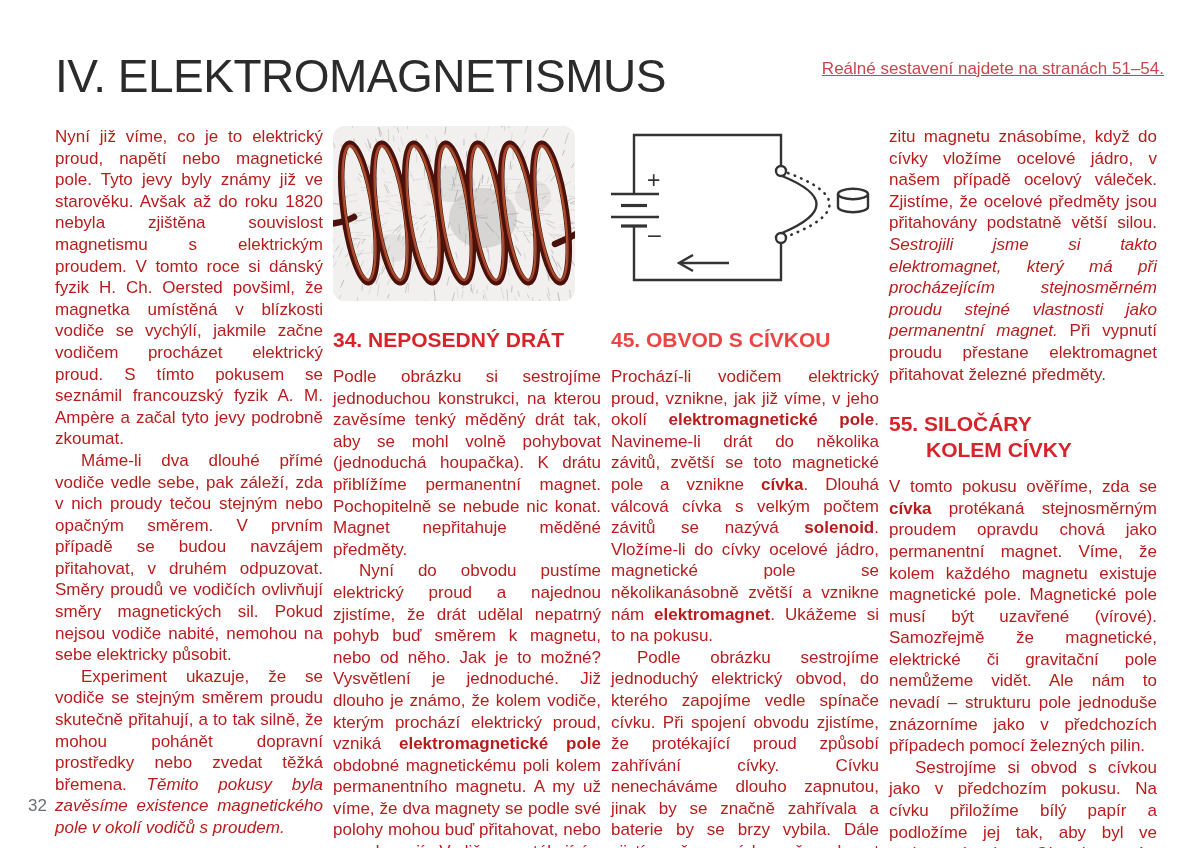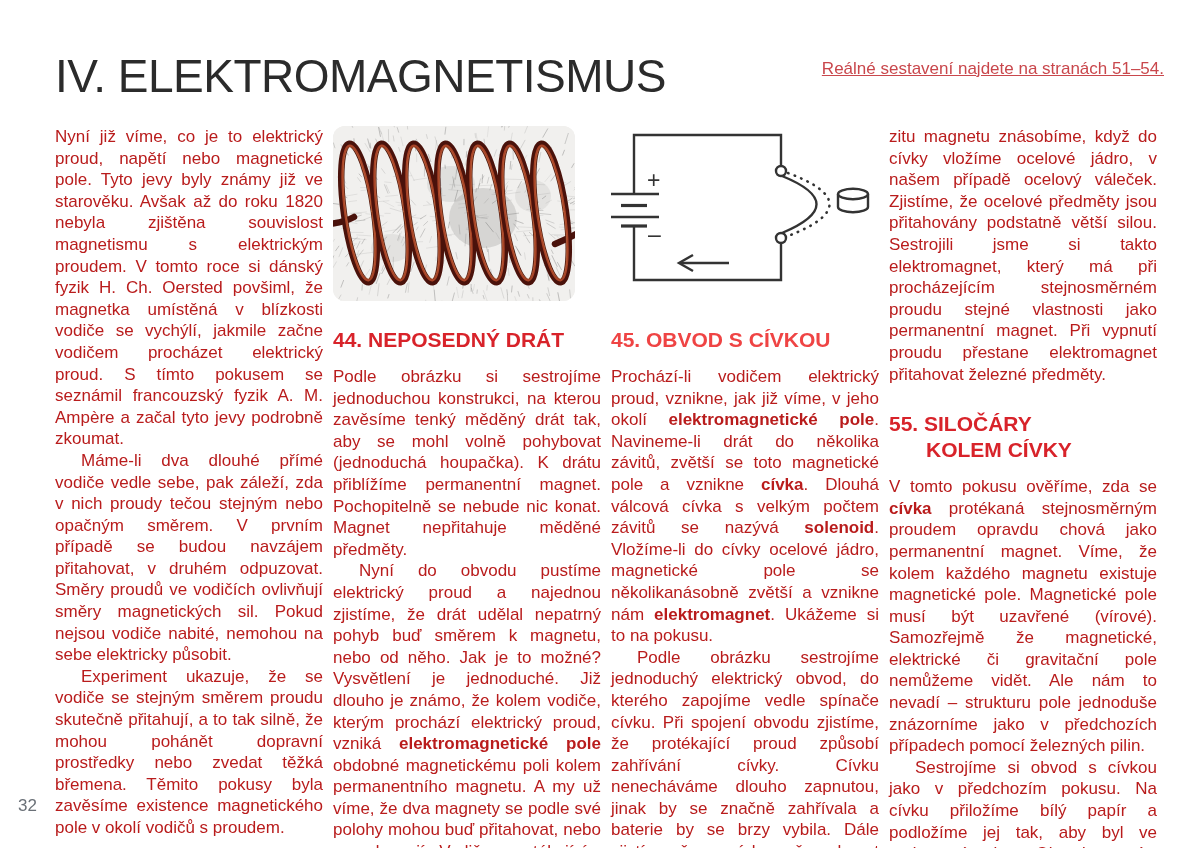--- a/index.html
+++ b/index.html
@@ -10,30 +10,30 @@
   
   .hdr{position:absolute;top:52px;left:55px;right:36px;display:flex;justify-content:space-between;align-items:flex-start;}
   .title{margin:0;font-size:46px;font-weight:300;letter-spacing:-0.5px;line-height:1.05;color:#2b2b2b;}
   .ref-note{font-size:17px;color:#c9474c;padding-top:7px;text-decoration:underline;}
   
   .cols{position:absolute;top:126px;left:55px;display:grid;grid-template-columns:repeat(4,268px);column-gap:10px;}
   .col{width:268px;}
   p.body{margin:0;font-size:17px;line-height:21.6px;text-align:justify;color:#b91c1c;}
   p.body.indent{text-indent:26px;}
   .run-b{font-weight:bold;}
-  .run-i{}
+  .run-i{font-style:italic;}
   h2.sec{font-size:21px;font-weight:bold;margin:26px 0 13px 0;color:#ef4444;line-height:26px;}
   h2.sec.red{color:#d8232a;}
   h2.sec .hang{display:inline-block;margin-left:37px;}
   
   .media{height:175px;}
   .photo-box{width:242px;height:175px;border-radius:12px;overflow:hidden;background:#f0efed;}
   .diagram-box{width:268px;height:175px;}
   
-  .pagenum{position:absolute;left:18px;top:796px;font-size:17px;color:#6a7077;}
+  .pagenum{position:absolute;left:28px;top:796px;font-size:17px;color:#6a7077;}
 </style>
 </head>
 <body>
 
 <div class="page">
 
   <div class="hdr">
     <h1 class="title">IV. ELEKTROMAGNETISMUS</h1>
     <div class="ref-note">Reálné sestavení najdete na stranách 51–54.</div>
   </div>
@@ -448,21 +448,21 @@
                 <ellipse cx="186" cy="87" rx="15" ry="70" transform="rotate(-8 186 87)" fill="none" stroke="#4a120b" stroke-width="6.5"></ellipse>
                 <ellipse cx="186" cy="87" rx="13.8" ry="68" transform="rotate(-8 186 87)" fill="none" stroke="#b3492a" stroke-width="2.1" stroke-opacity="0.9"></ellipse>
                 <ellipse cx="186" cy="87" rx="12.8" ry="66.5" transform="rotate(-8 186 87)" fill="none" stroke="#e08a55" stroke-width="0.8" stroke-opacity="0.55"></ellipse>
                 <ellipse cx="218" cy="87" rx="15" ry="70" transform="rotate(-8 218 87)" fill="none" stroke="#4a120b" stroke-width="6.5"></ellipse>
                 <ellipse cx="218" cy="87" rx="13.8" ry="68" transform="rotate(-8 218 87)" fill="none" stroke="#b3492a" stroke-width="2.1" stroke-opacity="0.9"></ellipse>
                 <ellipse cx="218" cy="87" rx="12.8" ry="66.5" transform="rotate(-8 218 87)" fill="none" stroke="#e08a55" stroke-width="0.8" stroke-opacity="0.55"></ellipse>
               </g>
           </svg>
         </div>
       </div>
-      <h2 class="sec red">44. NEPOSEDNÝ DRÁT</h2>
+      <h2 class="sec red">34. NEPOSEDNÝ DRÁT</h2>
       <p class="body"><span>Podle obrázku si sestrojíme jednoduchou konstrukci, na kterou zavěsíme tenký měděný drát tak, aby se mohl volně pohybovat (jednoduchá houpačka). K drátu přiblížíme permanentní magnet. Pochopitelně se nebude nic konat. Magnet nepřitahuje měděné předměty.</span></p>
       <p class="body indent"><span>Nyní do obvodu pustíme elektrický proud a najednou zjistíme, že drát udělal nepatrný pohyb buď směrem k magnetu, nebo od něho. Jak je to možné? Vysvětlení je jednoduché. Již dlouho je známo, že kolem vodiče, kterým prochází elektrický proud, vzniká </span><span class="run-b">elektromagnetické pole</span><span> obdobné magnetickému poli kolem permanentního magnetu. A my už víme, že dva magnety se podle své polohy mohou buď přitahovat, nebo se odpuzují. Vodič s protékajícím proudem se tedy chová jako malý magnet.</span></p>
     </section>
 
     <section class="col">
       <div class="media diagram-box">
         <svg width="268" height="175" viewBox="0 0 268 175" xmlns="http://www.w3.org/2000/svg">
           <g stroke="#333" stroke-width="2.4" fill="none">
 
             <path d="M23,68 V9 H170 V40"></path>

